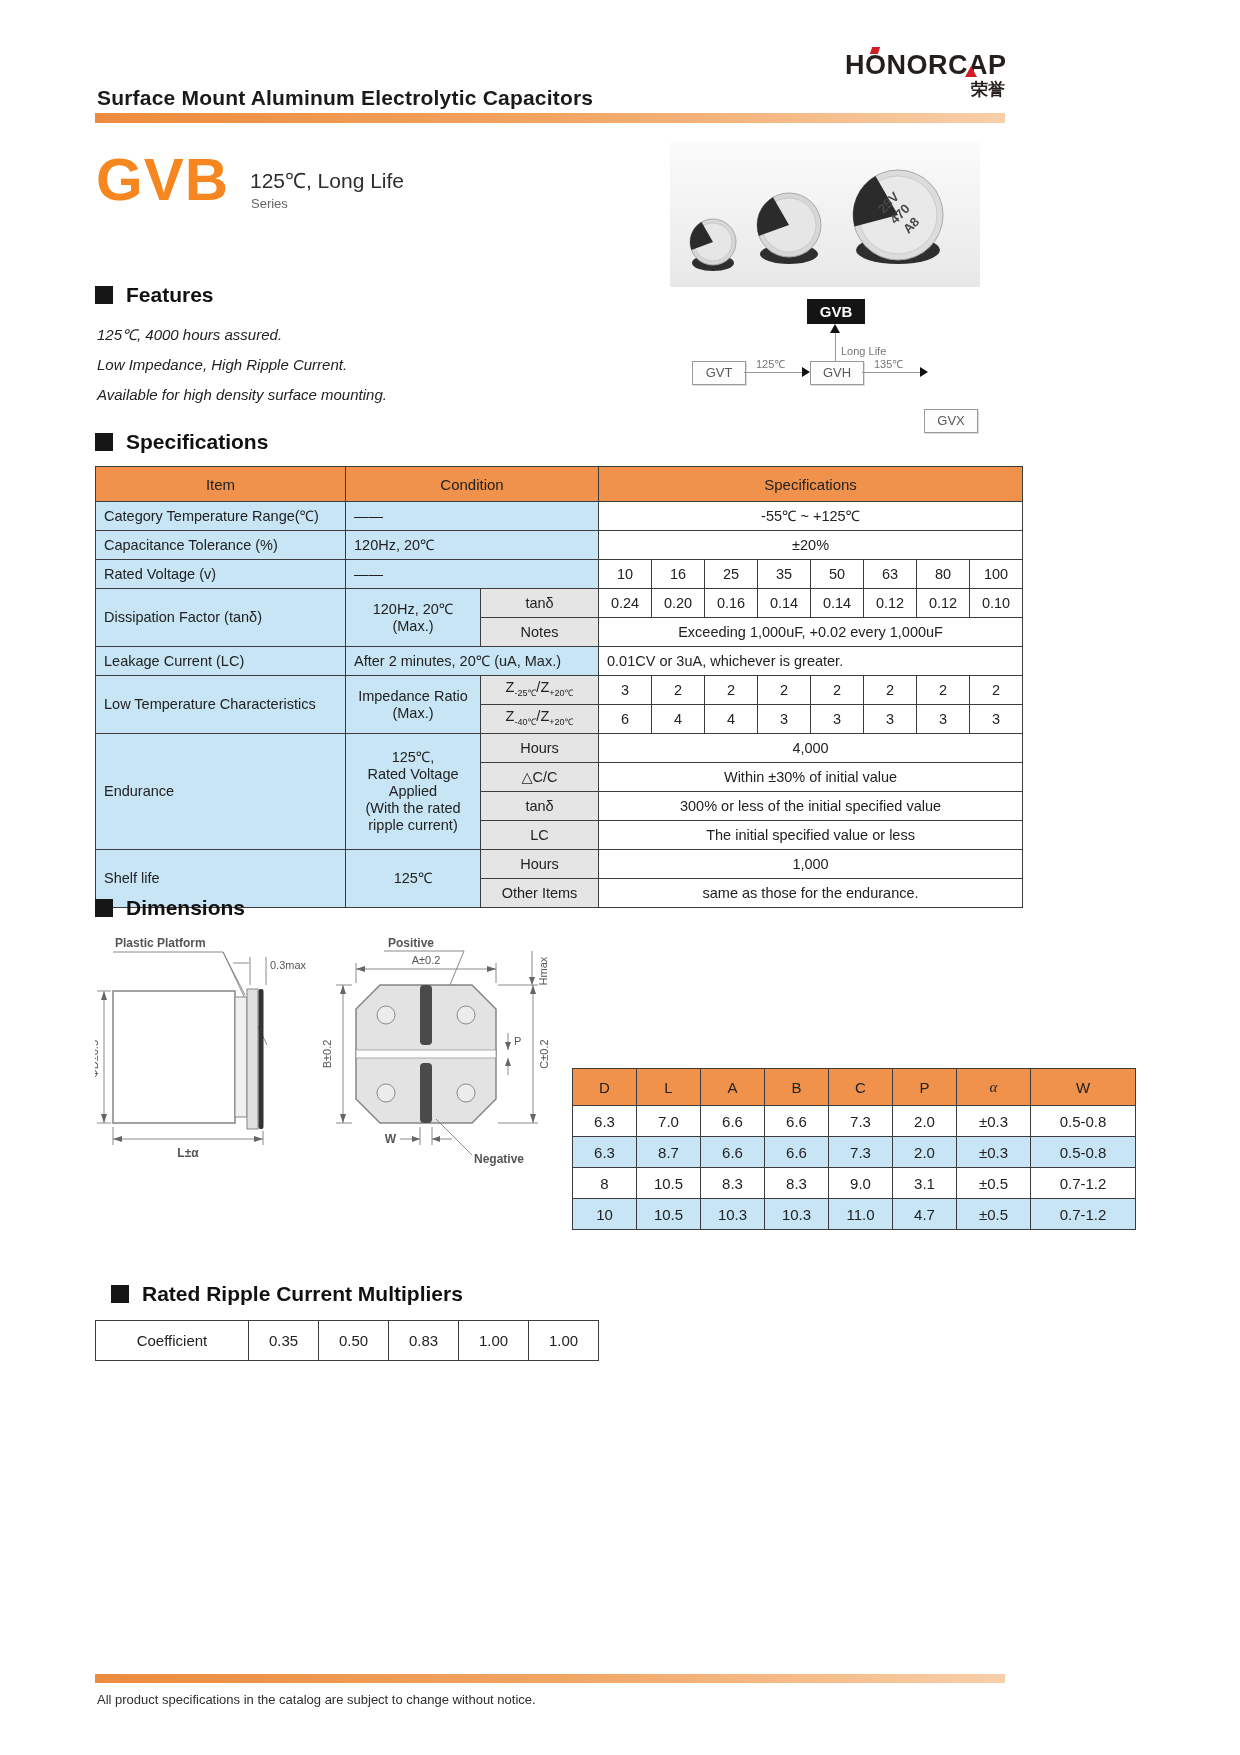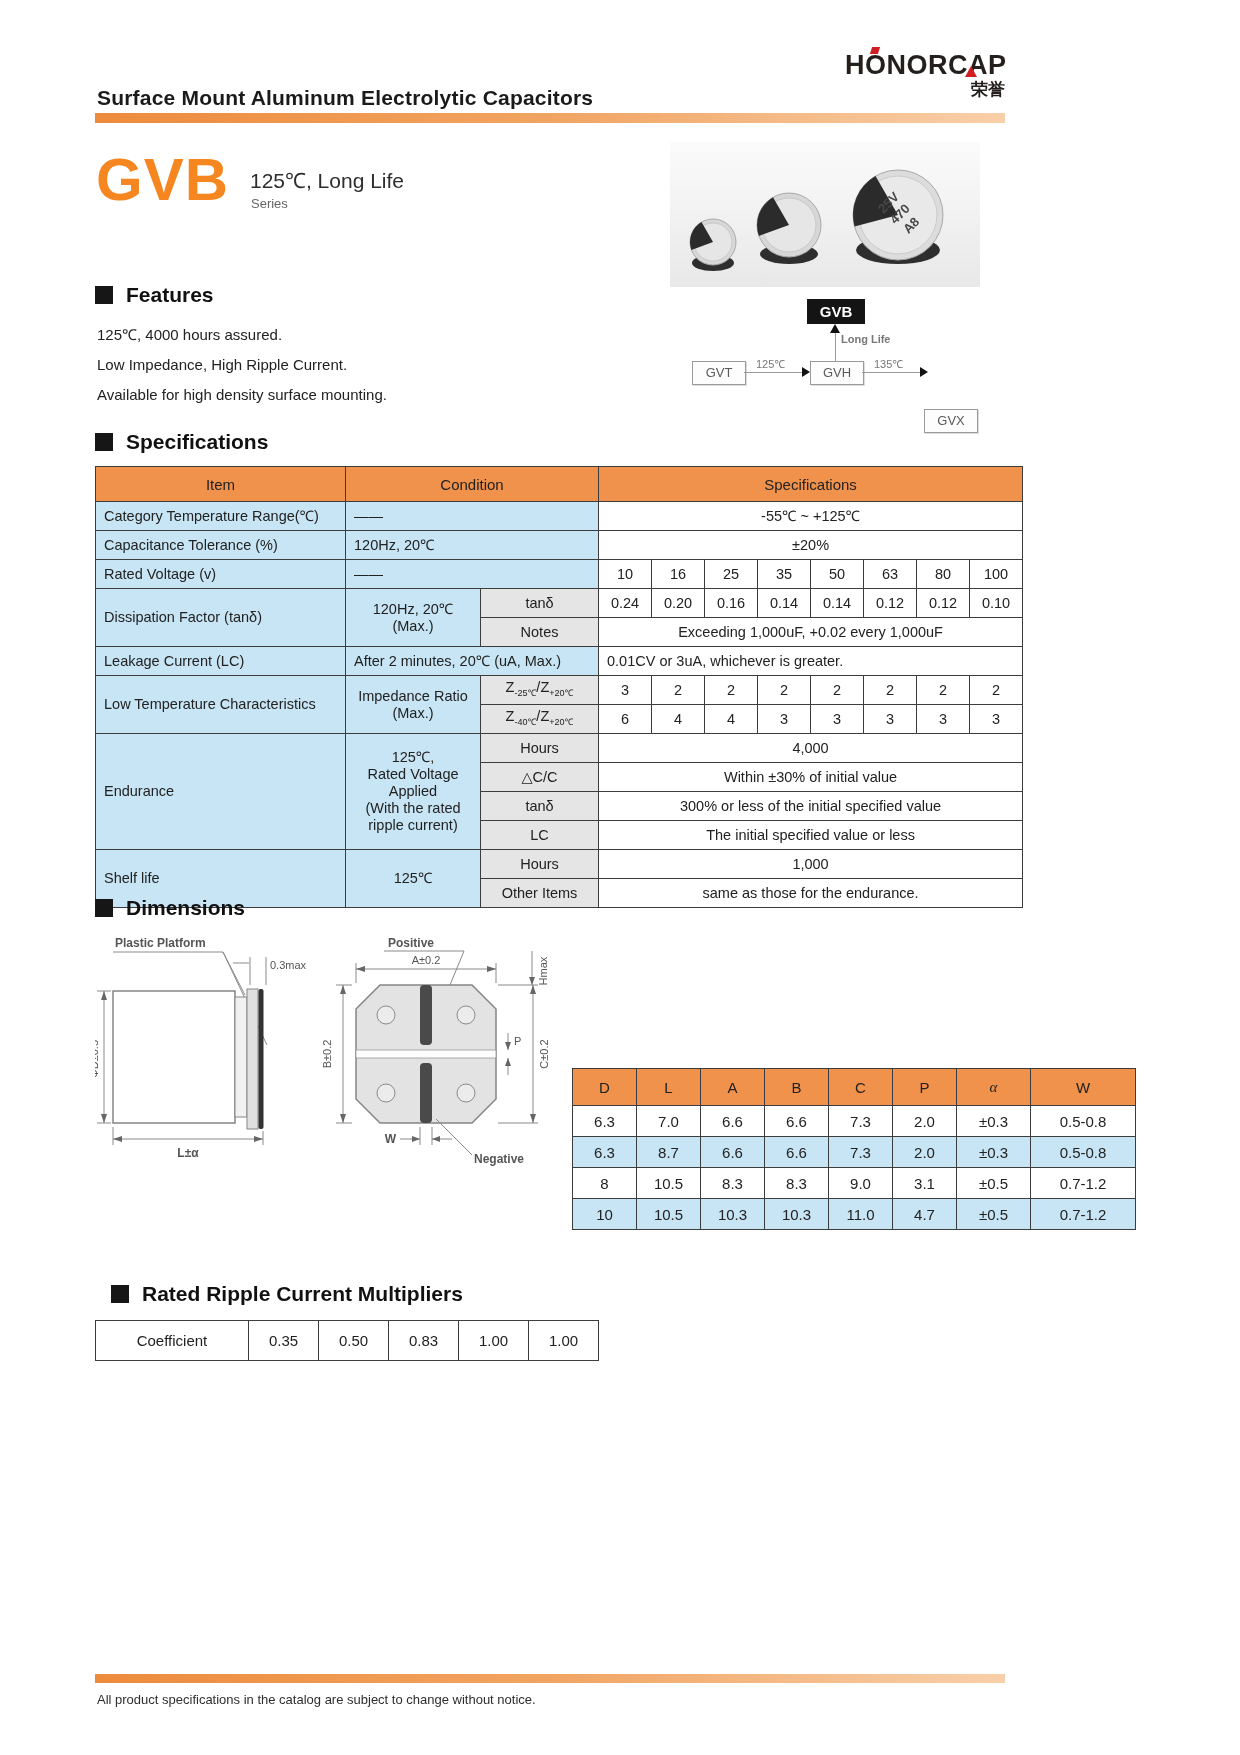--- a/index.html
+++ b/index.html
@@ -17,21 +17,21 @@
 
   
   .gvb-code{position:absolute;left:96px;top:148px;font-size:60px;font-weight:bold;color:#F6861F;letter-spacing:1px;line-height:64px;}
   .gvb-sub{position:absolute;left:250px;top:166px;font-size:21px;color:#2e2e2e;}
   .gvb-series{position:absolute;left:251px;top:196px;font-size:13px;color:#666;}
 
   
   .sec{position:absolute;display:flex;align-items:center;gap:13px;font-size:21px;font-weight:bold;color:#111;}
   .sq{width:18px;height:18px;background:#161616;flex:0 0 auto;}
 
-  .features-list{position:absolute;left:97px;top:320px;font-size:15px;color:#222;line-height:30px;}
+  .features-list{position:absolute;left:97px;top:320px;font-size:15px;color:#222;line-height:30px;font-style:italic;}
 
   
   .photo{position:absolute;left:670px;top:142px;width:310px;height:145px;}
 
   
   .diag{position:absolute;left:686px;top:297px;width:300px;height:98px;font-family:"Liberation Sans",sans-serif;}
   .diag .box{position:absolute;top:64px;width:52px;height:22px;line-height:22px;text-align:center;font-size:13px;color:#5a5a5a;background:#fdfdfd;border:1px solid #9a9a9a;box-shadow:1px 1px 0 #ddd;}
   .diag .box-top{position:absolute;left:121px;top:2px;width:58px;height:25px;background:#141414;color:#fff;font-size:15px;font-weight:bold;text-align:center;line-height:25px;}
   .diag .vline{position:absolute;left:149px;top:30px;height:34px;border-left:1.5px solid #999;}
   .diag .arrow-up{position:absolute;left:144px;top:27px;width:0;height:0;border-left:5.5px solid transparent;border-right:5.5px solid transparent;border-bottom:9px solid #111;}
@@ -136,21 +136,21 @@
   <div class="features-list">
     <div>125℃,  4000 hours assured.</div>
     <div>Low Impedance, High Ripple Current.</div>
     <div>Available for high density surface mounting.</div>
   </div>
 
   <div class="diag">
     <div class="box-top">GVB</div>
     <div class="vline"></div>
     <div class="arrow-up"></div>
-    <div class="lbl" style="left:155px;top:36px;font-weight:bold;">Long Life</div>
+    <div class="lbl" style="left:155px;top:48px;">Long Life</div>
     <div class="box" style="left:6px;">GVT</div>
     <div class="box" style="left:124px;">GVH</div>
     <div class="box" style="left:238px;margin-top:48px;">GVX</div>
     <div class="hline" style="left:58px;"></div>
     <div class="arrow-r" style="left:116px;"></div>
     <div class="lbl" style="left:70px;top:59px;">125℃</div>
     <div class="hline" style="left:176px;"></div>
     <div class="arrow-r" style="left:234px;"></div>
     <div class="lbl" style="left:188px;top:59px;">135℃</div>
   </div>

